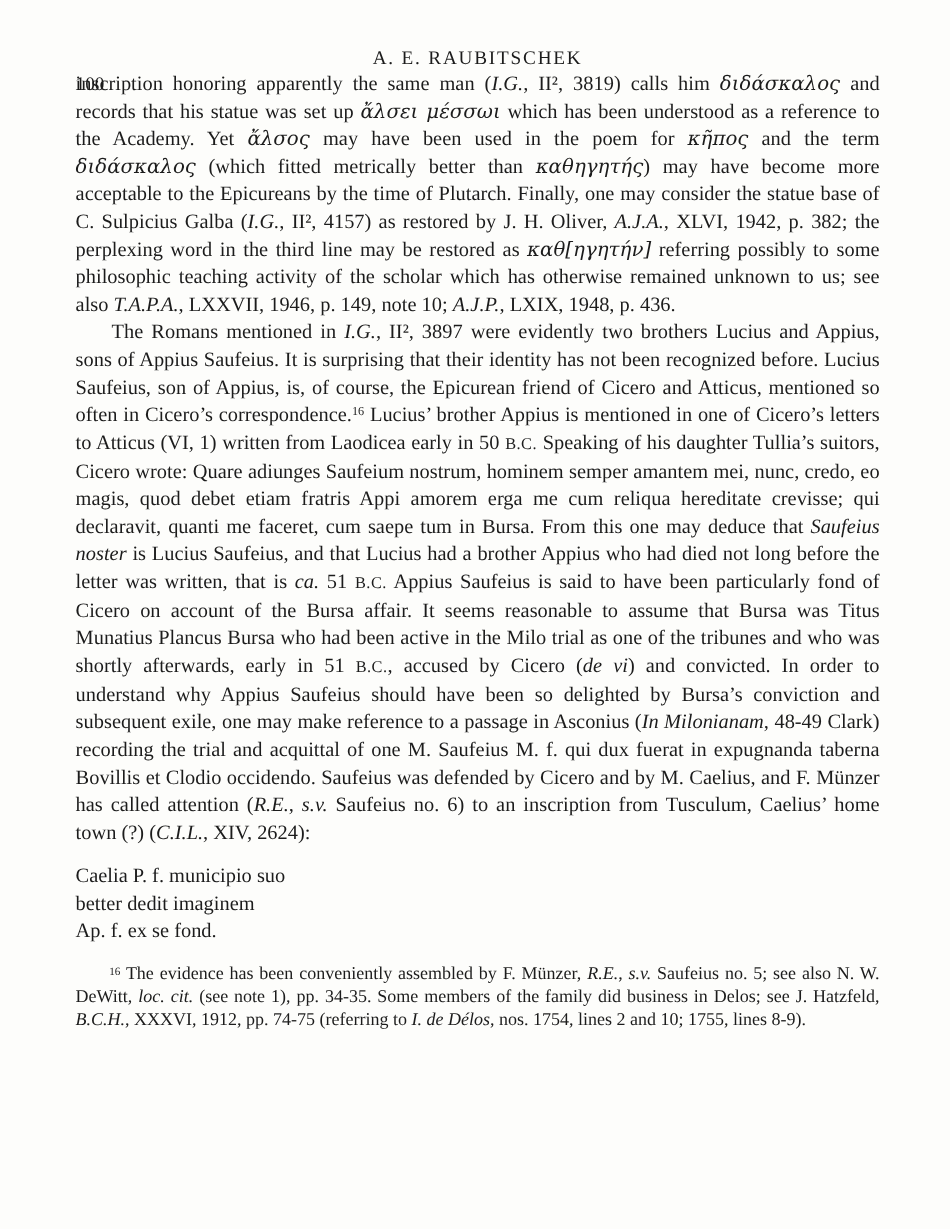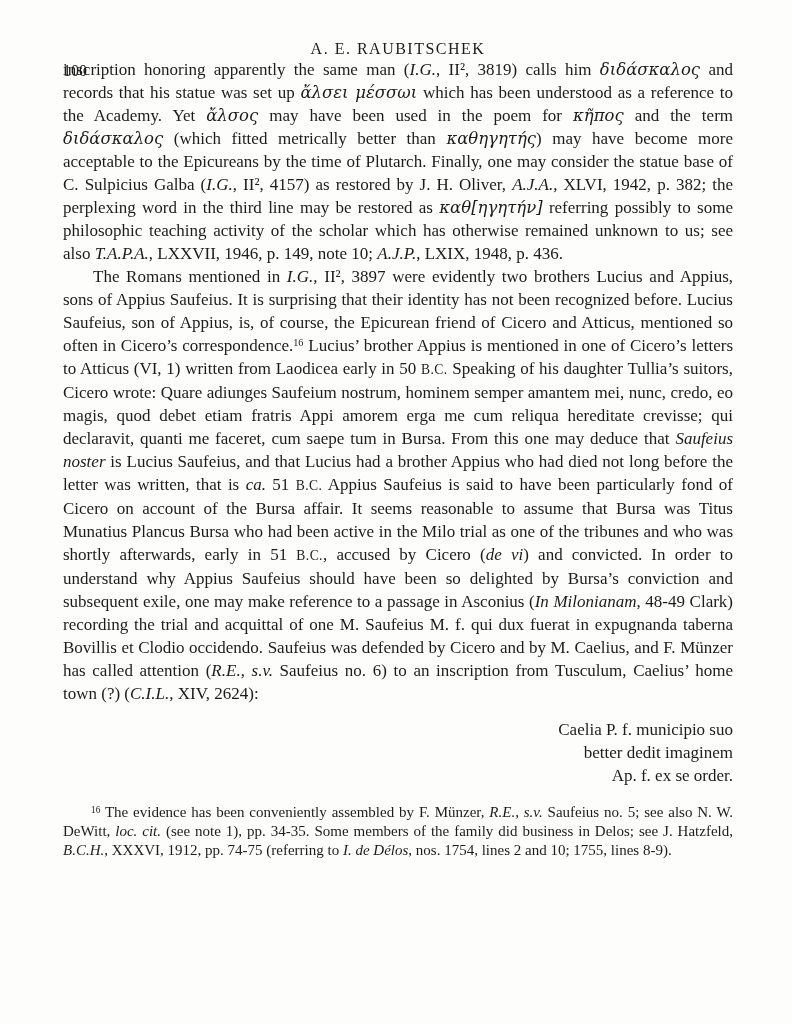--- a/index.html
+++ b/index.html
@@ -51,21 +51,21 @@
   .s-sc { font-size: 0.8em; letter-spacing: 0.03em; }
   .s-sup {
     font-size: 0.6em;
     vertical-align: 0.5em;
     line-height: 0;
   }
   .inscription {
     margin-top: 13px;
     font-size: 17px;
     line-height: 23px;
-    text-align: right;
+    text-align: left;
   }
   .footnote {
     margin-top: 16px;
     font-size: 15px;
     line-height: 19px;
     text-align: justify;
     text-indent: 28px;
   }
   .footnote .s-sup {
     font-size: 0.62em;
@@ -81,17 +81,17 @@
     <span class="running-head">A. E. RAUBITSCHEK</span>
   </header>
   <main class="body-text">
     <div id="paragraphs">
         <p class="para"><span>inscription honoring apparently the same man (</span><span class="s-i">I.G.</span><span>, II², 3819) calls him </span><span class="s-g">διδάσκαλος</span><span> and records that his statue was set up </span><span class="s-g">ἄλσει μέσσωι</span><span> which has been understood as a reference to the Academy. Yet </span><span class="s-g">ἄλσος</span><span> may have been used in the poem for </span><span class="s-g">κῆπος</span><span> and the term </span><span class="s-g">διδάσκαλος</span><span> (which fitted metrically better than </span><span class="s-g">καθηγητής</span><span>) may have become more acceptable to the Epicureans by the time of Plutarch. Finally, one may consider the statue base of C. Sulpicius Galba (</span><span class="s-i">I.G.</span><span>, II², 4157) as restored by J. H. Oliver, </span><span class="s-i">A.J.A.</span><span>, XLVI, 1942, p. 382; the perplexing word in the third line may be restored as </span><span class="s-g">καθ[ηγητήν]</span><span> referring possibly to some philosophic teaching activity of the scholar which has otherwise remained unknown to us; see also </span><span class="s-i">T.A.P.A.</span><span>, LXXVII, 1946, p. 149, note 10; </span><span class="s-i">A.J.P.</span><span>, LXIX, 1948, p. 436.</span></p>
         <p class="para indent"><span>The Romans mentioned in </span><span class="s-i">I.G.</span><span>, II², 3897 were evidently two brothers Lucius and Appius, sons of Appius Saufeius. It is surprising that their identity has not been recognized before. Lucius Saufeius, son of Appius, is, of course, the Epicurean friend of Cicero and Atticus, mentioned so often in Cicero’s correspondence.</span><span class="s-sup">16</span><span> Lucius’ brother Appius is mentioned in one of Cicero’s letters to Atticus (VI, 1) written from Laodicea early in 50 </span><span class="s-sc">B.C.</span><span> Speaking of his daughter Tullia’s suitors, Cicero wrote: Quare adiunges Saufeium nostrum, hominem semper amantem mei, nunc, credo, eo magis, quod debet etiam fratris Appi amorem erga me cum reliqua hereditate crevisse; qui declaravit, quanti me faceret, cum saepe tum in Bursa. From this one may deduce that </span><span class="s-i">Saufeius noster</span><span> is Lucius Saufeius, and that Lucius had a brother Appius who had died not long before the letter was written, that is </span><span class="s-i">ca.</span><span> 51 </span><span class="s-sc">B.C.</span><span> Appius Saufeius is said to have been particularly fond of Cicero on account of the Bursa affair. It seems reasonable to assume that Bursa was Titus Munatius Plancus Bursa who had been active in the Milo trial as one of the tribunes and who was shortly afterwards, early in 51 </span><span class="s-sc">B.C.</span><span>, accused by Cicero (</span><span class="s-i">de vi</span><span>) and convicted. In order to understand why Appius Saufeius should have been so delighted by Bursa’s conviction and subsequent exile, one may make reference to a passage in Asconius (</span><span class="s-i">In Milonianam</span><span>, 48-49 Clark) recording the trial and acquittal of one M. Saufeius M. f. qui dux fuerat in expugnanda taberna Bovillis et Clodio occidendo. Saufeius was defended by Cicero and by M. Caelius, and F. Münzer has called attention (</span><span class="s-i">R.E.</span><span>, </span><span class="s-i">s.v.</span><span> Saufeius no. 6) to an inscription from Tusculum, Caelius’ home town (?) (</span><span class="s-i">C.I.L.</span><span>, XIV, 2624):</span></p>
       </div>
     <div id="inscription" class="inscription">
         <div class="insc-line">Caelia P. f. municipio suo</div>
         <div class="insc-line">better dedit imaginem</div>
-        <div class="insc-line">Ap. f. ex se order.</div>
+        <div class="insc-line">Ap. f. ex se fond.</div>
       </div>
     <div id="footnote" class="footnote"><span class="s-sup">16</span><span> The evidence has been conveniently assembled by F. Münzer, </span><span class="s-i">R.E.</span><span>, </span><span class="s-i">s.v.</span><span> Saufeius no. 5; see also N. W. DeWitt, </span><span class="s-i">loc. cit.</span><span> (see note 1), pp. 34-35. Some members of the family did business in Delos; see J. Hatzfeld, </span><span class="s-i">B.C.H.</span><span>, XXXVI, 1912, pp. 74-75 (referring to </span><span class="s-i">I. de Délos</span><span>, nos. 1754, lines 2 and 10; 1755, lines 8-9).</span></div>
   </main>
 </div>
 
 </body></html>

